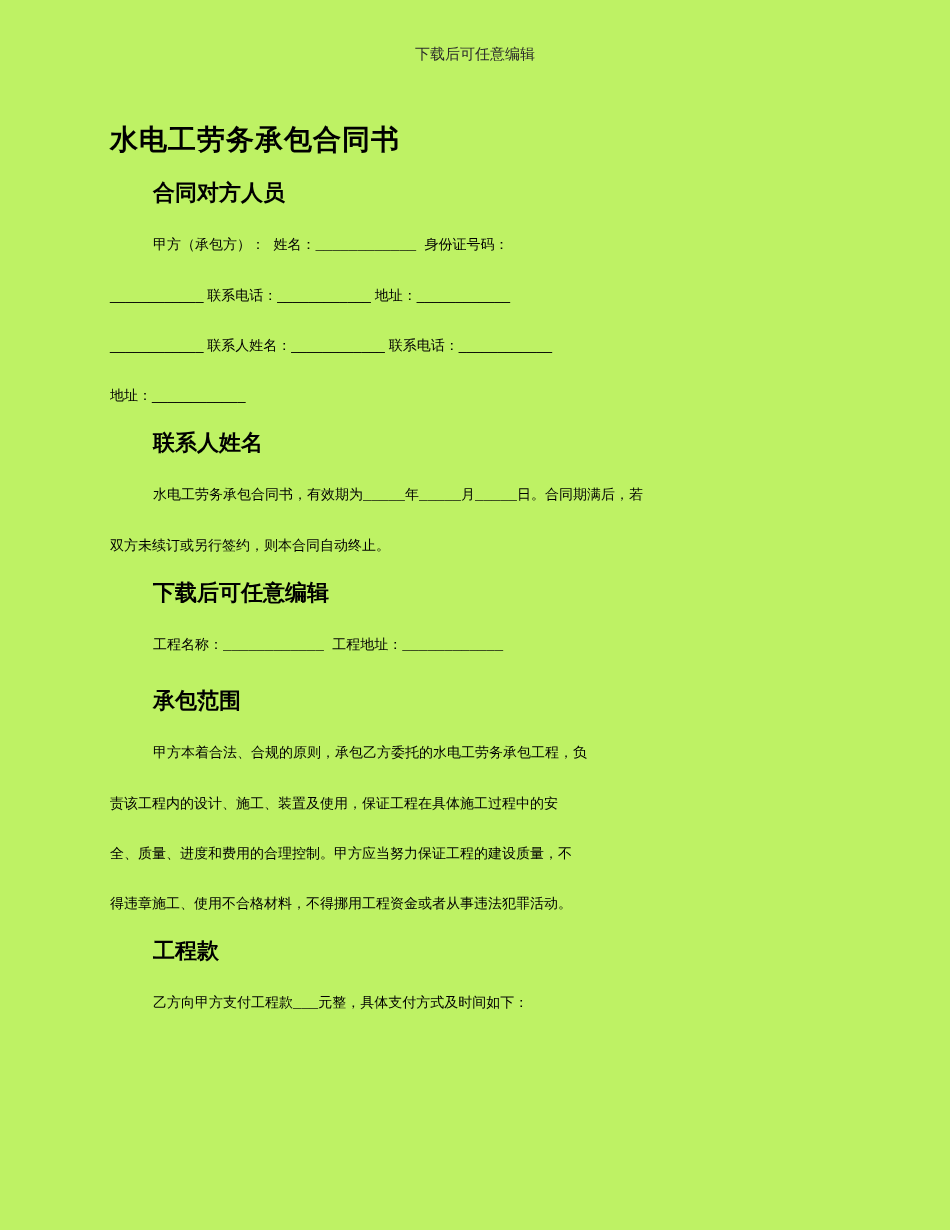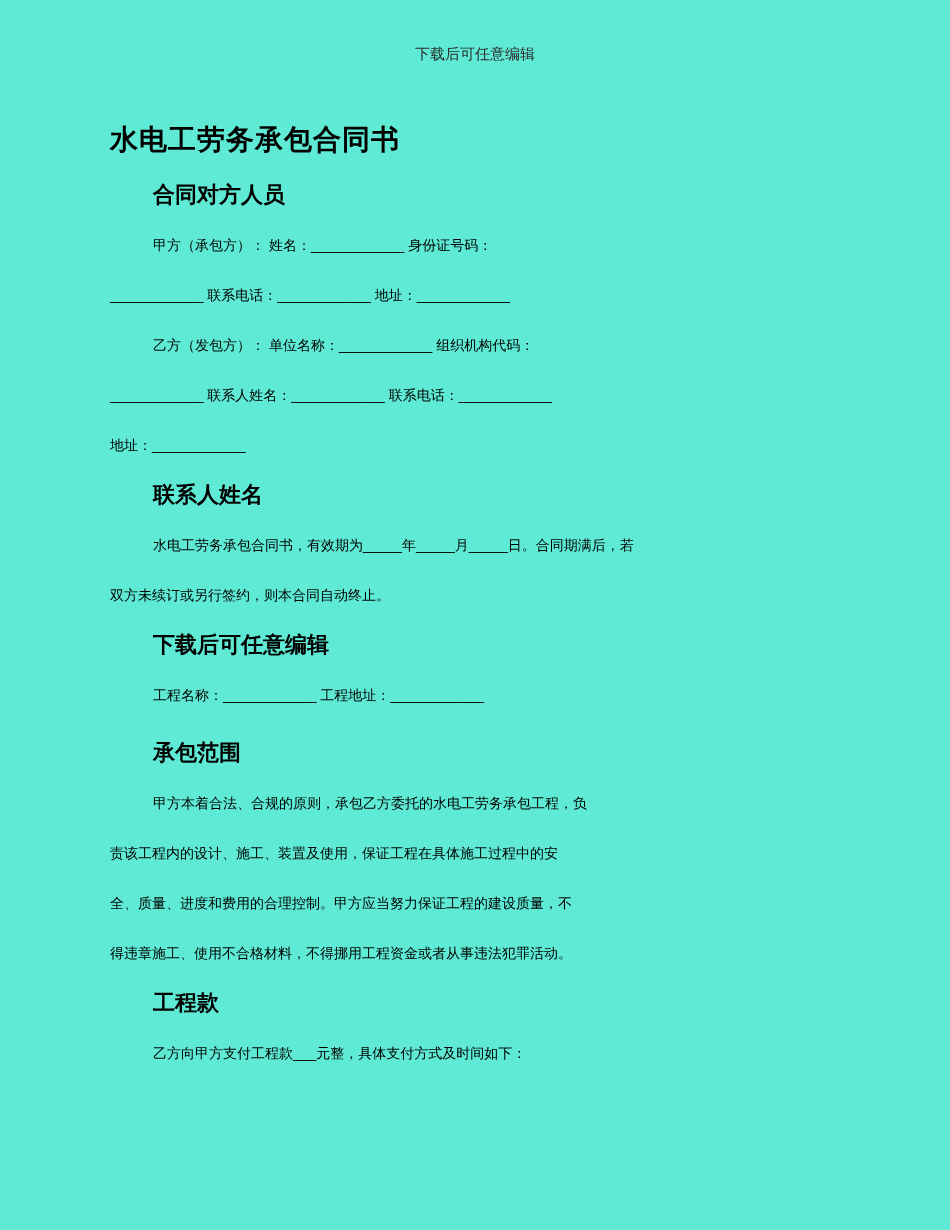--- a/index.html
+++ b/index.html
@@ -4,21 +4,21 @@
 <style>
   html, body {
     margin: 0;
     padding: 0;
     background: #ffffff;
   }
   .page {
     position: relative;
     width: 950px;
     height: 1230px;
-    background: #5eead4;
+    background: #bef264;
     color: #000000;
     font-family: "Liberation Sans", sans-serif;
     overflow: hidden;
     box-sizing: border-box;
     padding: 0 110px 0 110px;
   }
   .doc-note {
     margin-top: 44px;
     text-align: center;
     font-family: "Liberation Serif", serif;
@@ -44,40 +44,40 @@
   }
   .line {
     font-size: 14px;
     font-weight: 400;
     height: 50px;
     line-height: 50px;
     white-space: pre;
   }
   .indent {
     padding-left: 43px;
+    font-family: Liberation Mono, monospace;
   }
   .gap-before {
     margin-top: 8px;
   }
   section { margin: 0; padding: 0; }
 </style>
 </head>
 <body>
 
 <div class="page">
 
   <div class="doc-note">下载后可任意编辑</div>
 
   <h1 class="doc-title">水电工劳务承包合同书</h1>
 
   <section>
     <div class="heading indent">合同对方人员</div>
     <div class="line indent">甲方（承包方）： 姓名：____________ 身份证号码：</div>
     <div class="line">____________ 联系电话：____________ 地址：____________</div>
-    <div class="line indent">乙方（发包方）： 单位名称：____________ 组织机构代码：</div>
     <div class="line">____________ 联系人姓名：____________ 联系电话：____________</div>
     <div class="line">地址：____________</div>
   </section>
 
   <section>
     <div class="heading indent">联系人姓名</div>
     <div class="line indent">水电工劳务承包合同书，有效期为_____年_____月_____日。合同期满后，若</div>
     <div class="line">双方未续订或另行签约，则本合同自动终止。</div>
   </section>
 

